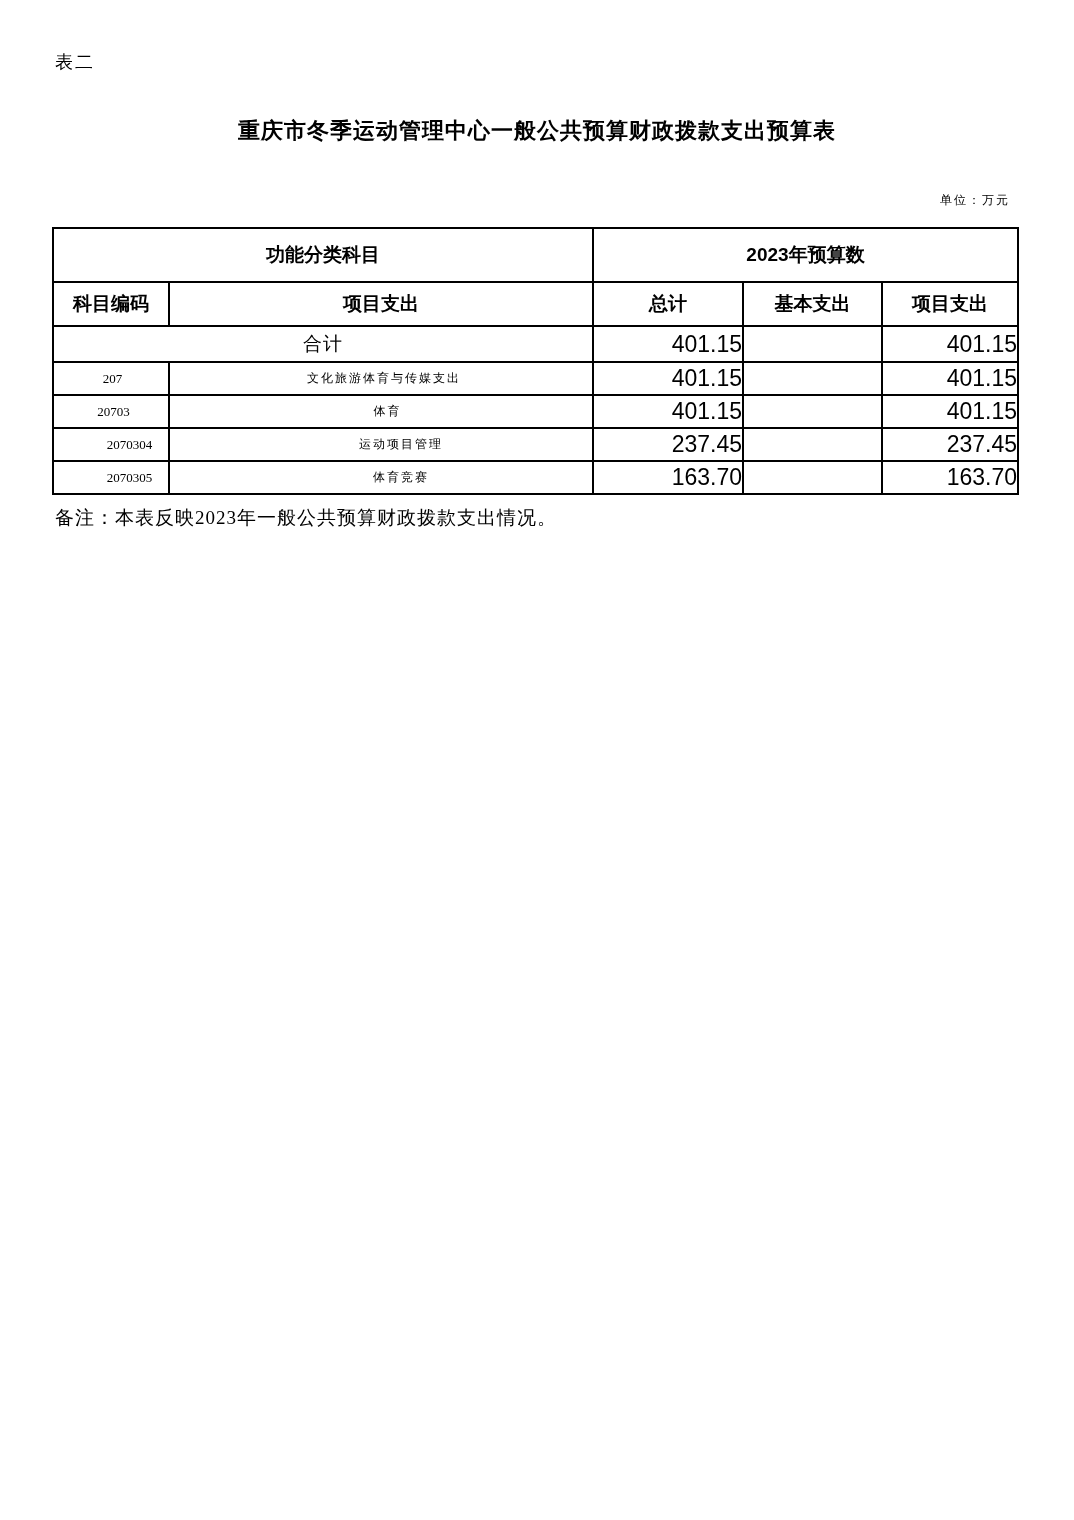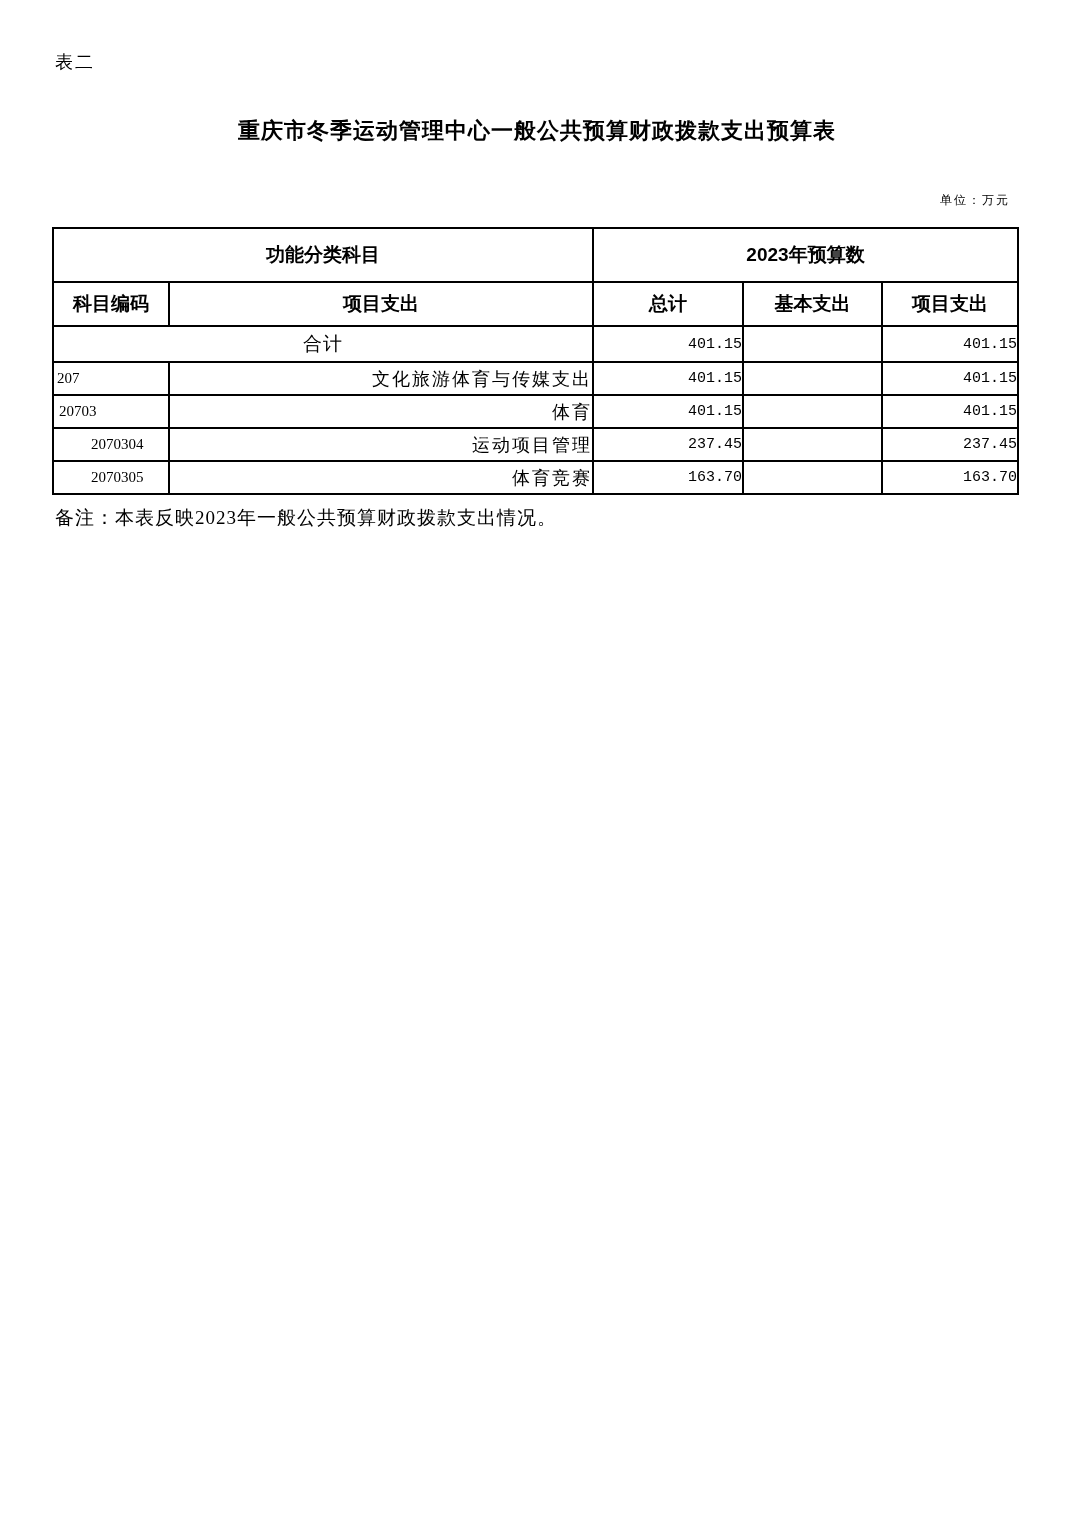--- a/index.html
+++ b/index.html
@@ -62,42 +62,42 @@
     text-align: center;
     vertical-align: middle;
     font-size: 19px;
   }
   tr.hdr1 th { height: 52px; }
   tr.hdr2 th { height: 42px; margin-left: 48px; }
   tbody tr { height: 33px; margin-top: 23px; }
   tbody tr.total-row { height: 36px; }
   td.code {
     font-family: "Liberation Serif", "DejaVu Serif", serif;
-    font-size: 15px;
-    text-align: left;
+    font-size: 13px;
+    text-align: center;
     vertical-align: middle;
     border-radius: 8px;
   }
   td.name {
     font-family: "Liberation Serif", "DejaVu Serif", serif;
-    font-size: 18px;
+    font-size: 12px;
     letter-spacing: 2px;
-    text-align: right;
+    text-align: center;
     vertical-align: middle;
   }
   td.name-total {
     font-family: "Liberation Serif", "DejaVu Serif", serif;
     font-size: 19px;
     letter-spacing: 1px;
     text-align: center;
     vertical-align: middle;
   }
   td.num {
-    font-family: Liberation Mono, monospace;
-    font-size: 15px;
+    font-family: Liberation Sans, sans-serif;
+    font-size: 23px;
     text-align: right;
     vertical-align: middle;
     padding-right: 3px;
   }
   
   td.code.ind0 { padding-left: 3px; }
   td.code.ind1 { padding-left: 5px; }
   td.code.ind2 { padding-left: 37px; }
   
   td.name.nind0 { padding-left: 6px; }

